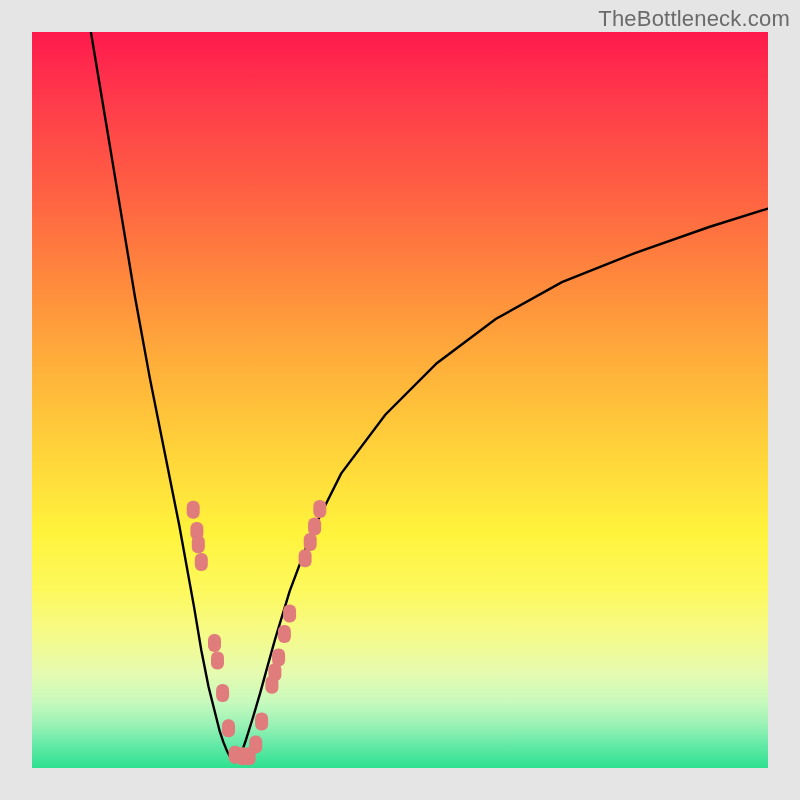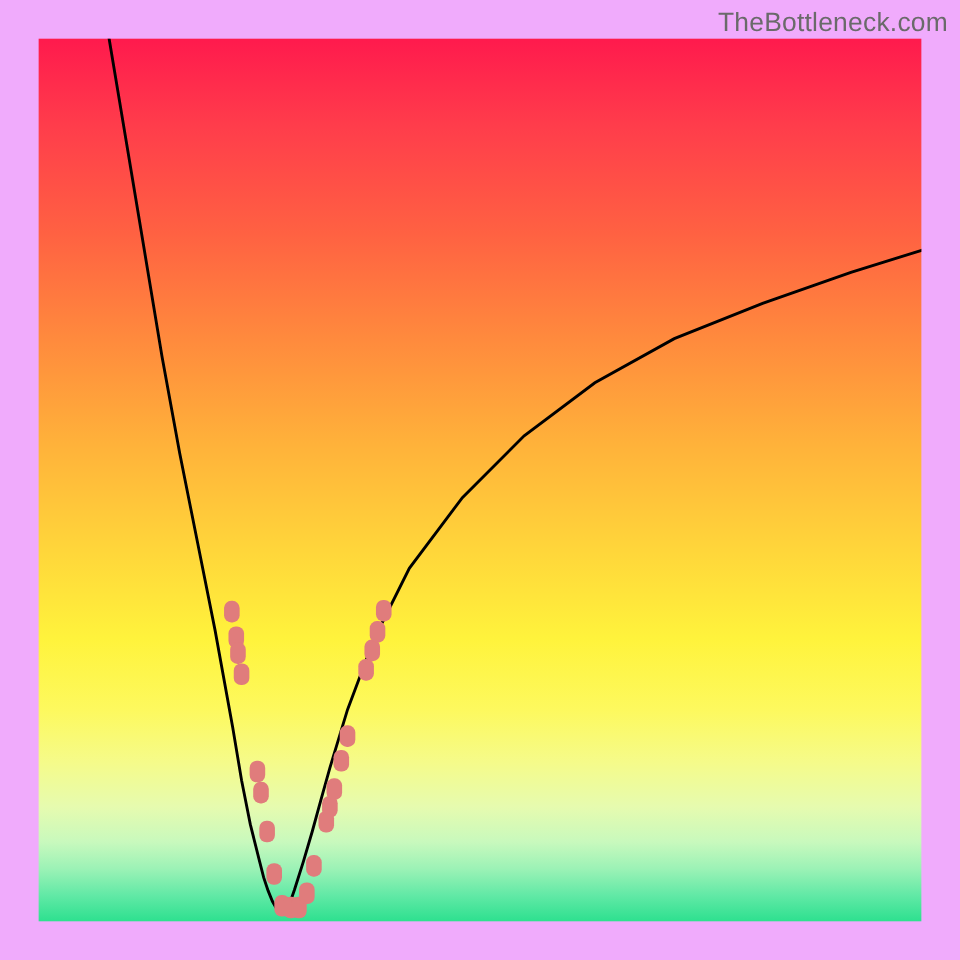--- a/index.html
+++ b/index.html
@@ -7,21 +7,21 @@
     padding: 0;
     width: 800px;
     height: 800px;
     background: #000;
     overflow: hidden;
     font-family: Arial, Helvetica, sans-serif;
   }
   .frame {
     position: absolute;
     inset: 0;
-    background: #f0abfc;
+    background: #e5e5e5;
   }
   .plot-area {
     position: absolute;
     left: 32px;
     top: 32px;
     width: 736px;
     height: 736px;
     overflow: hidden;
   }
   .gradient {

